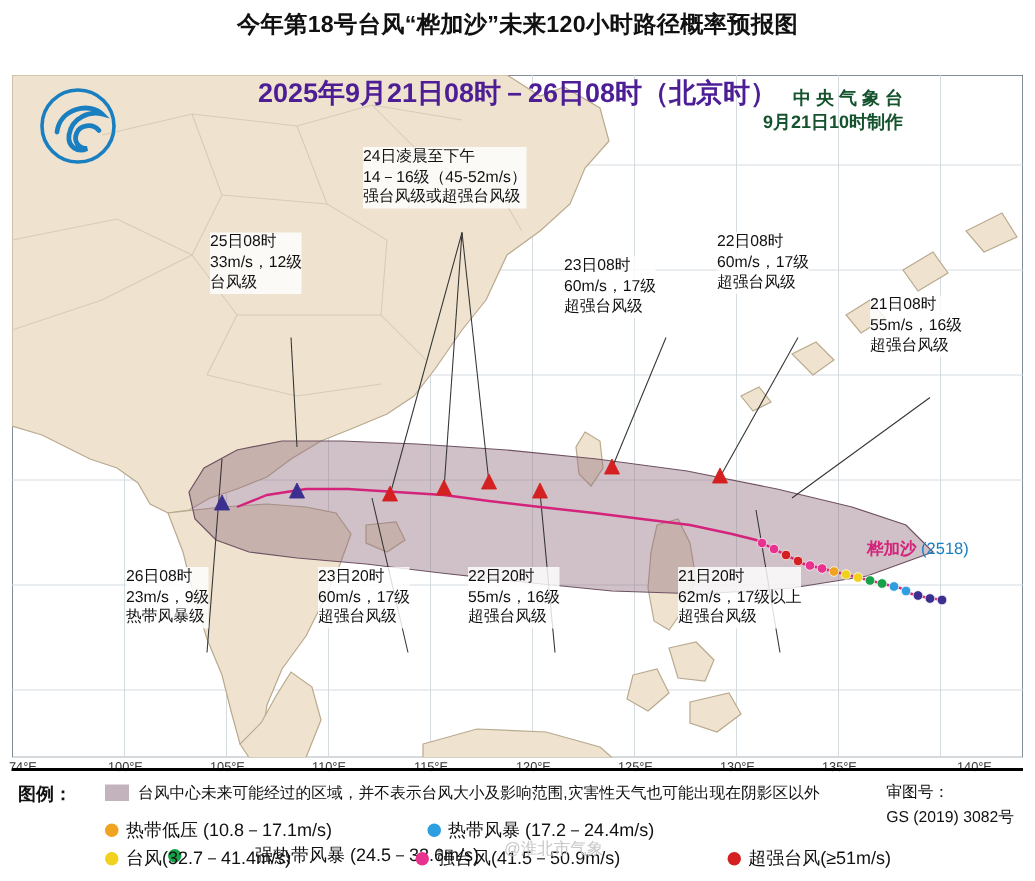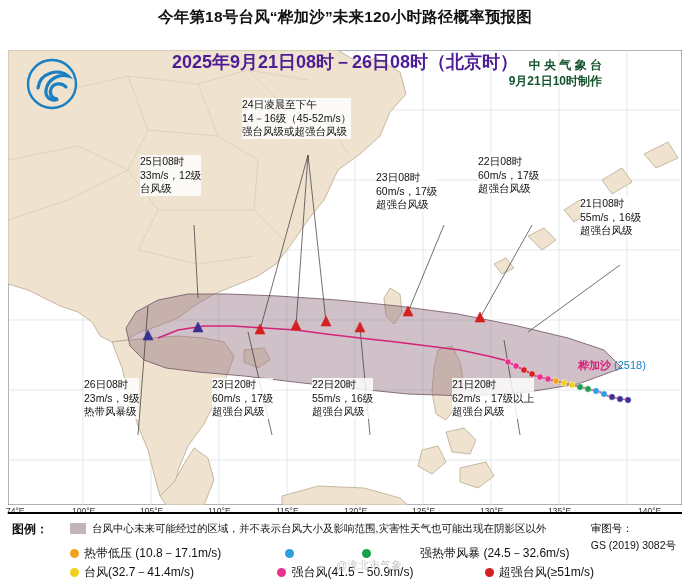--- a/index.html
+++ b/index.html
@@ -383,20 +383,21 @@
     <div class="legend-swatch"></div>
     <div class="legend-note" style="left:84px;">台风中心未来可能经过的区域，并不表示台风大小及影响范围,灾害性天气也可能出现在阴影区以外</div>
 
     <div class="legend-row" style="left:62px; top:31px;">
       <span class="legend-item">
         <span class="dot" style="background:#f0a31e;"></span>
         <span>热带低压 (10.8－17.1m/s)</span>
       </span>
       <span class="legend-item" style="margin-left:42px;">
         <span class="dot" style="background:#2d9ee0;"></span>
+        <span>热带风暴 (17.2－24.4m/s)</span>
       </span>
       <span class="legend-item" style="margin-left:42px;gap:44px;">
         <span class="dot" style="background:#17a24a;"></span>
         <span>强热带风暴 (24.5－32.6m/s)</span>
       </span>
     </div>
 
     <div class="legend-row" style="left:62px; top:50px;">
       <span class="legend-item">
         <span class="dot" style="background:#f0d21e;"></span>

